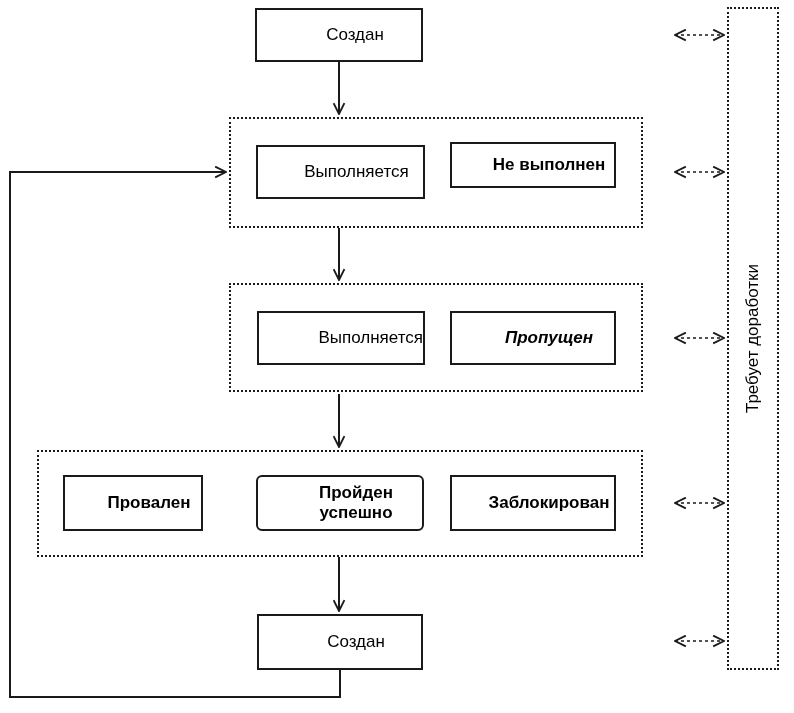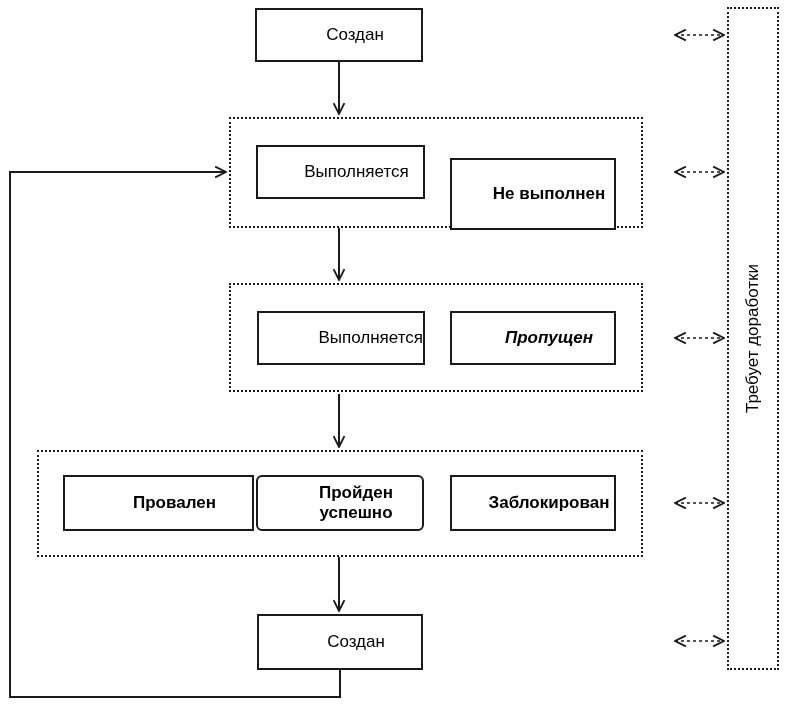--- a/index.html
+++ b/index.html
@@ -56,26 +56,26 @@
     writing-mode: vertical-rl;
     transform: rotate(180deg);
     white-space: nowrap;
     font-size: 17px;
     color: #000000;
   }
   
   .n-created     { left: 255px; top: 8px;   width: 168px; height: 54px; }
   .g-planned     { left: 229px; top: 117px; width: 414px; height: 111px; }
   .n-planned     { left: 256px; top: 145px; width: 169px; height: 54px; }
-  .n-notexec     { left: 450px; top: 158px; width: 166px; height: 72px; }
+  .n-notexec     { left: 450px; top: 142px; width: 166px; height: 46px; }
   .g-running     { left: 229px; top: 283px; width: 414px; height: 109px; }
   .n-running     { left: 257px; top: 311px; width: 168px; height: 54px; justify-content: flex-end; }
   .n-skipped     { left: 450px; top: 311px; width: 166px; height: 54px; font-style: italic; }
   .g-result      { left: 37px;  top: 450px; width: 606px; height: 107px; }
-  .n-failed      { left: 63px;  top: 475px; width: 191px; height: 56px; text-align: right; }
+  .n-failed      { left: 63px;  top: 475px; width: 140px; height: 56px; text-align: right; }
   .n-passed      { left: 256px; top: 475px; width: 168px; height: 56px; border-radius: 6px; }
   .n-blocked     { left: 450px; top: 475px; width: 166px; height: 56px; }
   .n-closed      { left: 257px; top: 614px; width: 166px; height: 56px; }
   .sidebar       { left: 727px; top: 7px;   width: 52px;  height: 663px; }
 </style>
 </head>
 <body>
 
 <div class="canvas">
 

